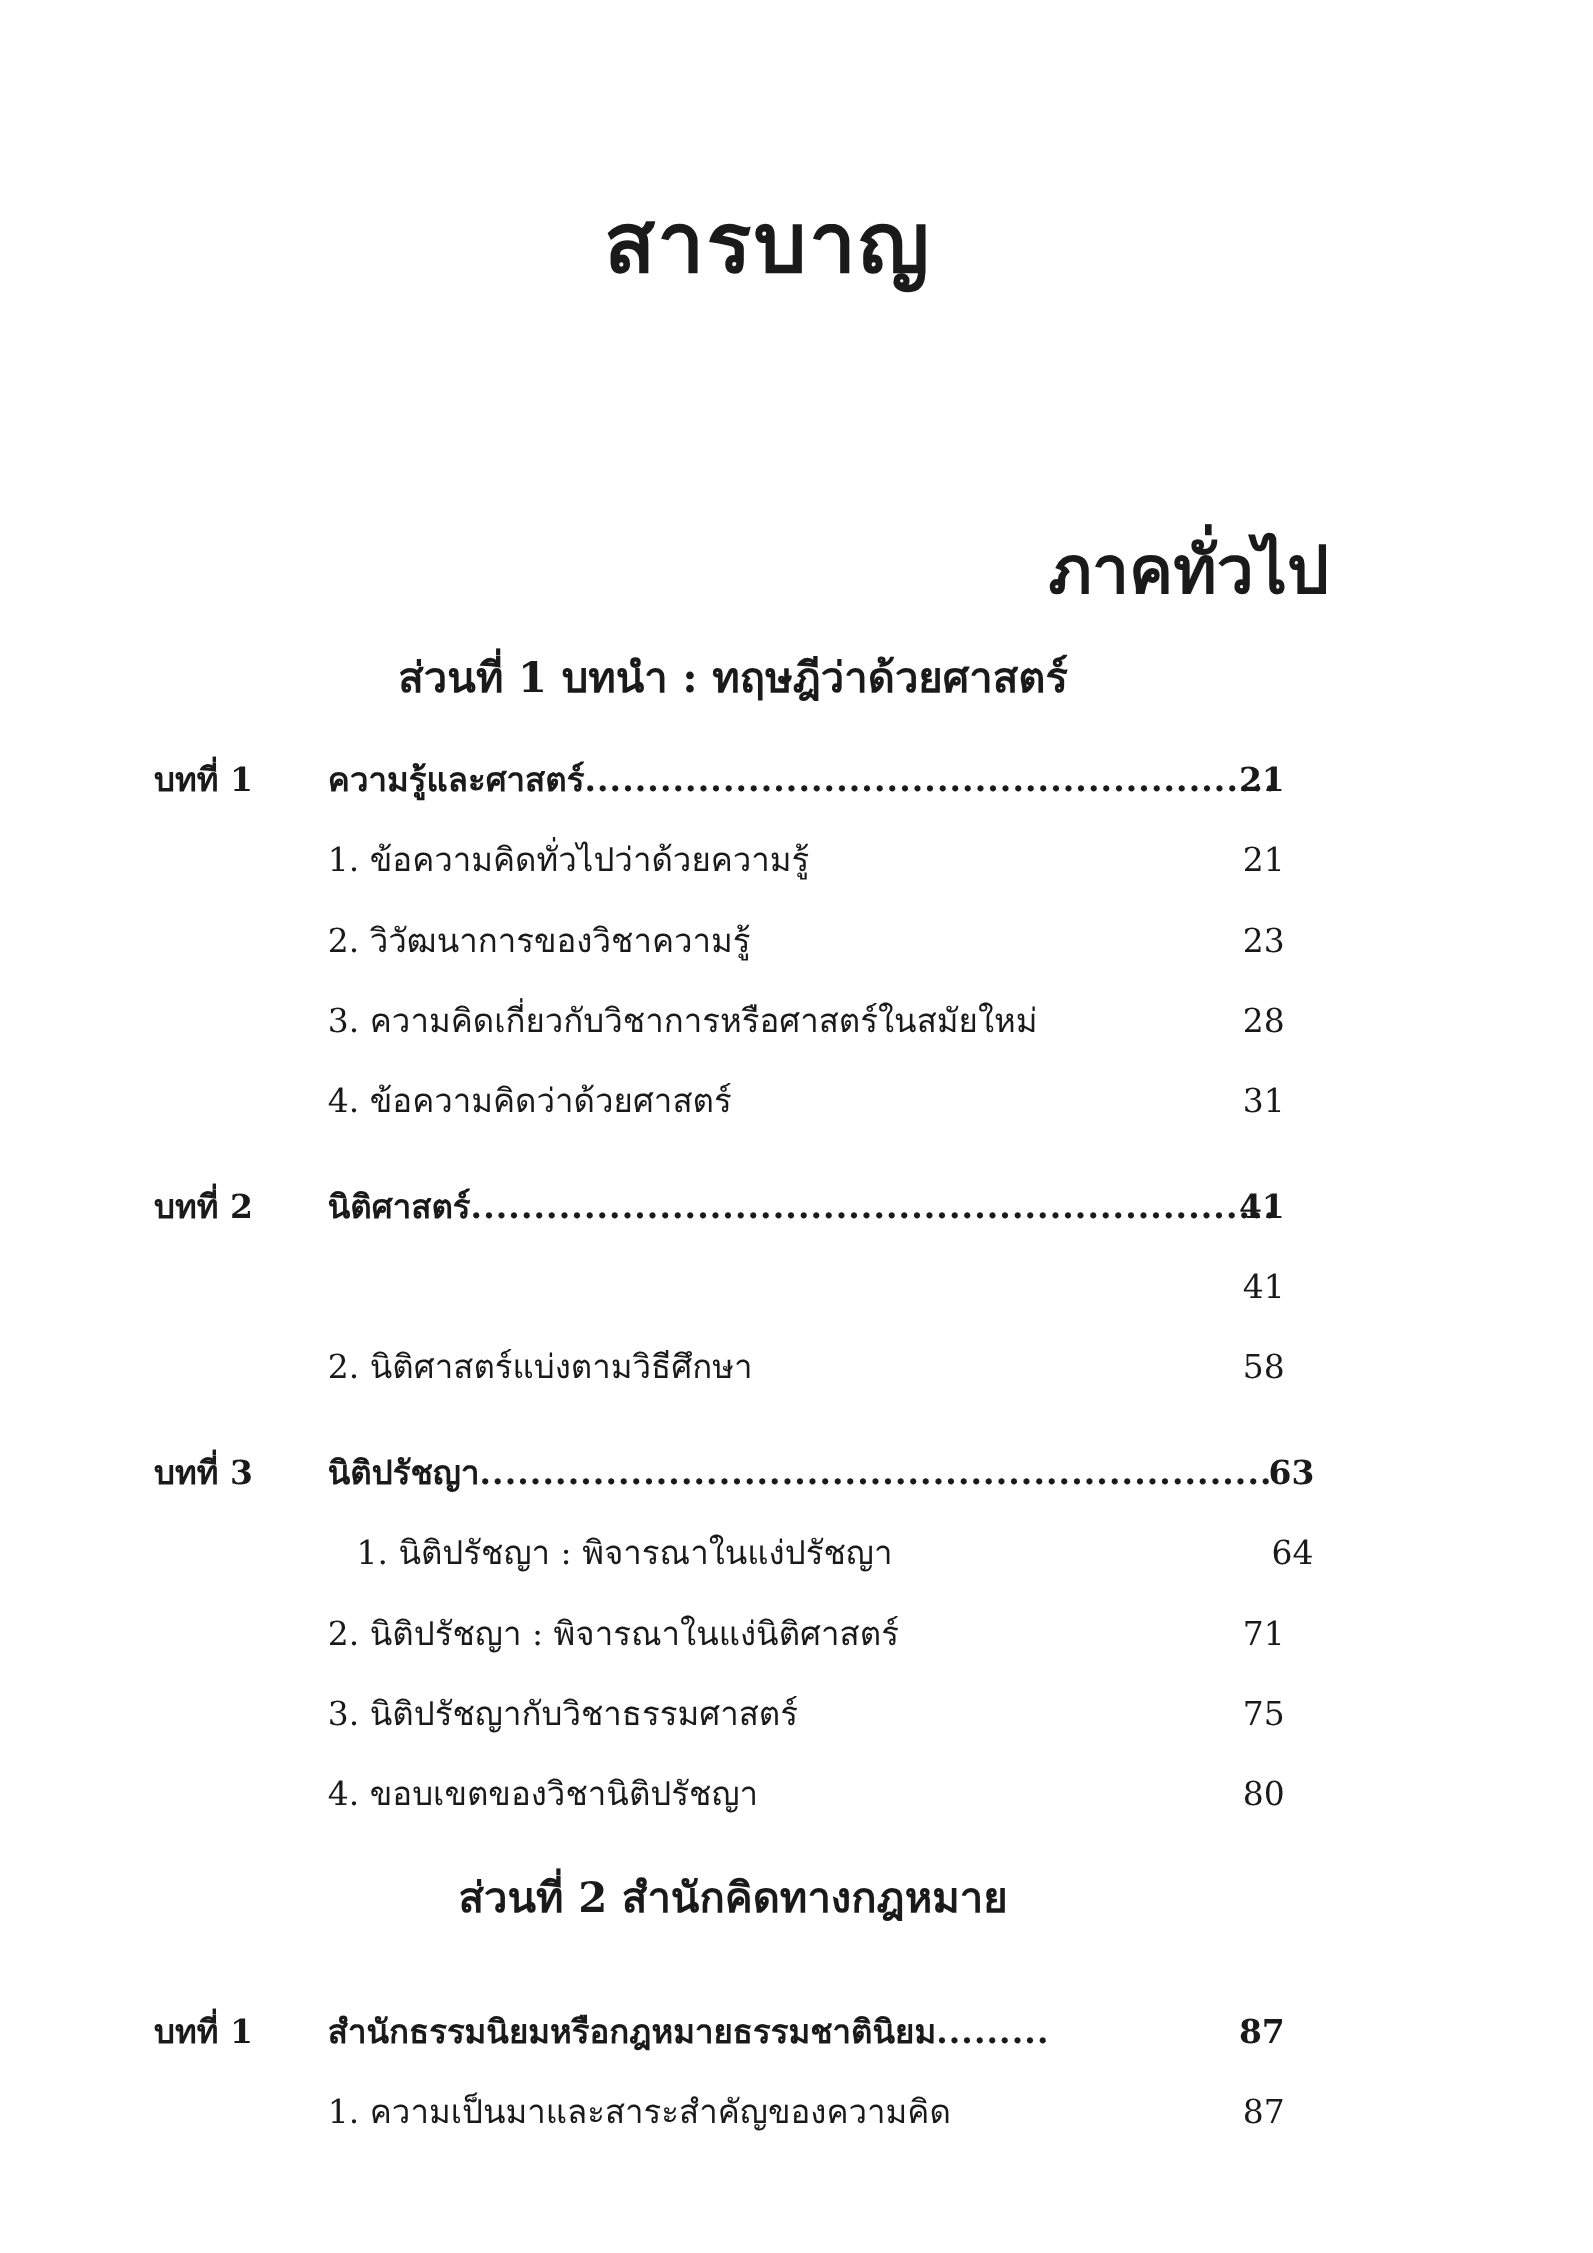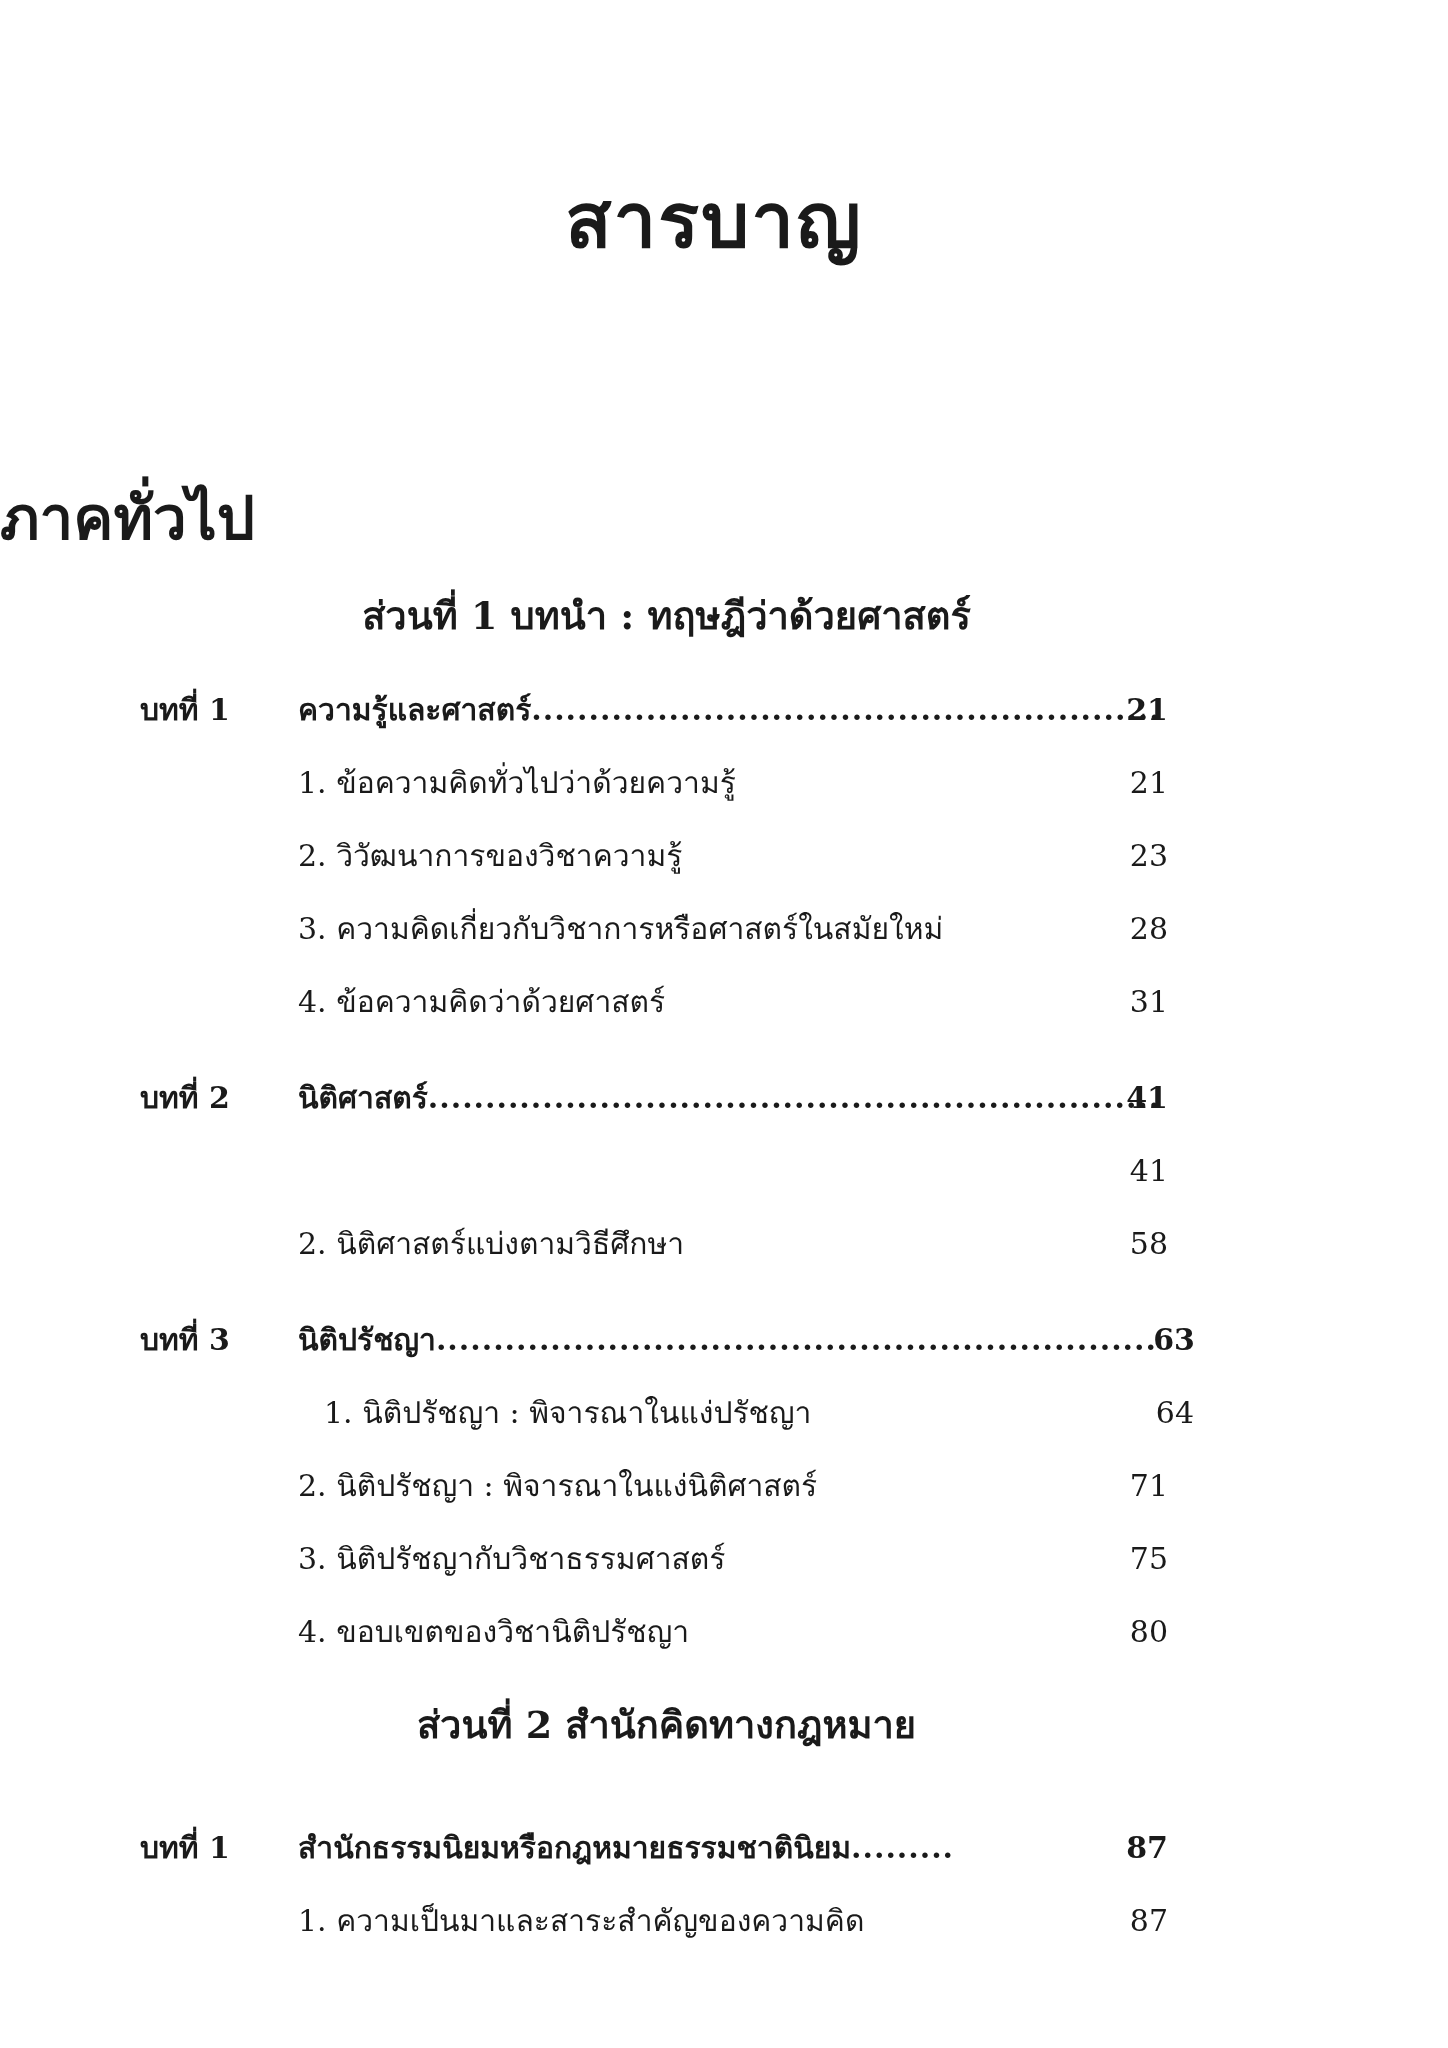--- a/index.html
+++ b/index.html
@@ -2,26 +2,26 @@
 <html><head>
 <meta charset="utf-8">
 <style>
   html, body { margin: 0; padding: 0; background: #ffffff; }
   body {
     width: 1448px; height: 2048px; position: relative; overflow: hidden;
     font-family: "DejaVu Serif", "Liberation Serif", serif;
     color: #1a1a1a;
   }
   .page-title {
-    position: absolute; left: 16px; width: 1396px; top: 160px;
+    position: absolute; left: 0; width: 1396px; top: 160px;
     text-align: center; font-size: 76px; font-weight: bold; letter-spacing: 2px;
   }
   .part-title {
     position: absolute; left: 0; width: 1208px; top: 470px;
-    text-align: left; font-size: 60px; font-weight: bold;
+    text-align: right; font-size: 60px; font-weight: bold;
   }
   .section-title {
     position: absolute; left: 0; width: 1333px;
     text-align: center; font-size: 38px; font-weight: bold;
   }
   .row {
     position: absolute; left: 0; width: 1296px; height: 60px;
     font-size: 30px; line-height: 60px;
   }
   .row .chap-label {

